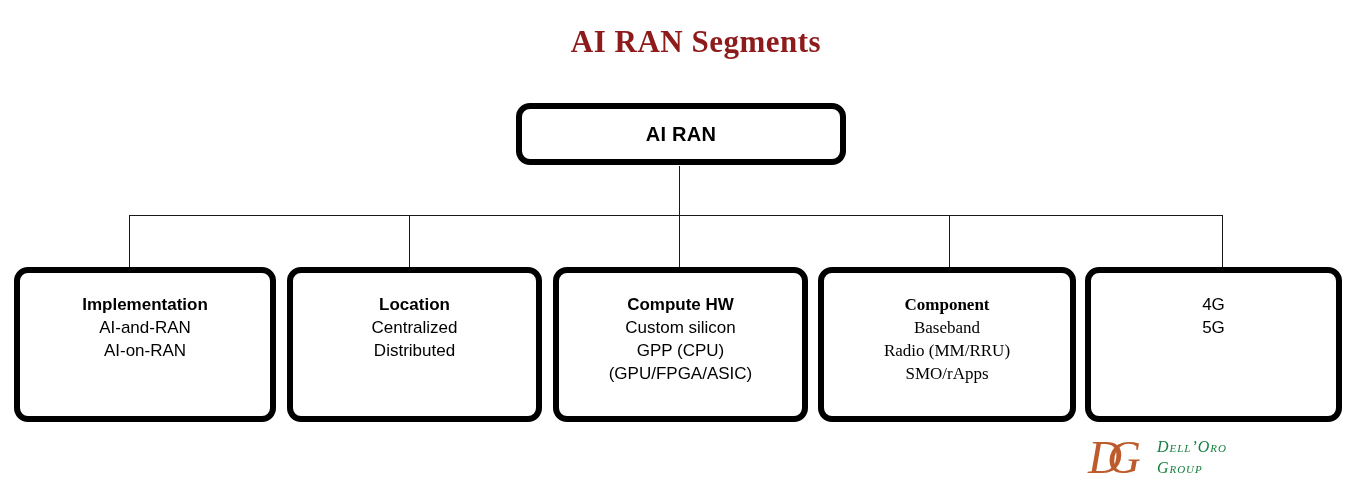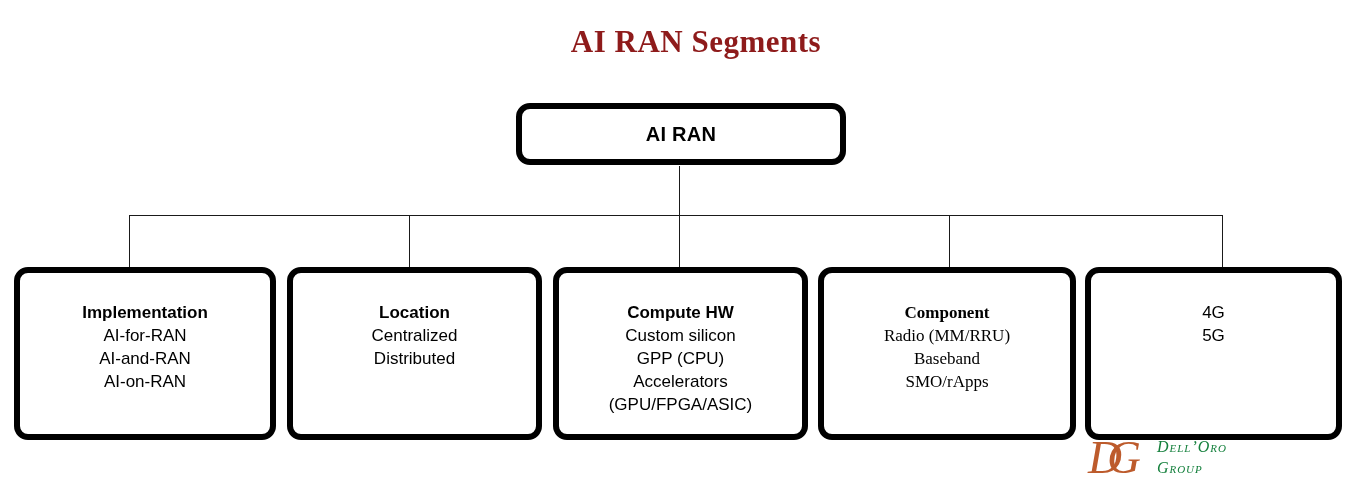--- a/index.html
+++ b/index.html
@@ -44,22 +44,22 @@
     display: flex;
     align-items: center;
     justify-content: center;
     font-weight: bold;
     font-size: 20px;
     letter-spacing: 0.3px;
   }
 
   .node.branch {
     top: 267px;
-    height: 173px;
-    padding-top: 28px;
+    height: 155px;
+    padding-top: 20px;
   }
 
   .branch-heading {
     font-weight: bold;
     font-size: 17px;
     line-height: 23px;
   }
 
   .branch-item {
     font-size: 17px;
@@ -127,43 +127,41 @@
   <div class="line v" style="left:679px; top:166px; height:49px;"></div>
   <div class="line h" style="left:129px; top:215px; width:1094px;"></div>
   <div class="line v" style="left:129px; top:215px; height:52px;"></div>
   <div class="line v" style="left:409px; top:215px; height:52px;"></div>
   <div class="line v" style="left:679px; top:215px; height:52px;"></div>
   <div class="line v" style="left:949px; top:215px; height:52px;"></div>
   <div class="line v" style="left:1221.6px; top:215px; height:52px;"></div>
 
   <div class="node branch" style="left:14px; width:262px;">
     <div class="branch-heading">Implementation</div>
-    <div class="branch-item">AI-for-RAN</div>
     <div class="branch-item">AI-and-RAN</div>
     <div class="branch-item">AI-on-RAN</div>
   </div>
 
   <div class="node branch" style="left:287px; width:255px;">
     <div class="branch-heading">Location</div>
     <div class="branch-item">Centralized</div>
     <div class="branch-item">Distributed</div>
   </div>
 
   <div class="node branch" style="left:553px; width:255px;">
     <div class="branch-heading">Compute HW</div>
     <div class="branch-item">Custom silicon</div>
     <div class="branch-item">GPP (CPU)</div>
-    <div class="branch-item">Accelerators</div>
     <div class="branch-item">(GPU/FPGA/ASIC)</div>
   </div>
 
   <div class="node branch" style="left:818px; width:258px;font-family:Liberation Serif, serif;">
     <div class="branch-heading">Component</div>
+    <div class="branch-item">Baseband</div>
     <div class="branch-item">Radio (MM/RRU)</div>
-    <div class="branch-item">Baseband</div>
     <div class="branch-item">SMO/rApps</div>
   </div>
 
   <div class="node branch" style="left:1085px; width:257px;">
     <div class="branch-item">4G</div>
     <div class="branch-item">5G</div>
   </div>
 
 
   <div class="logo">

